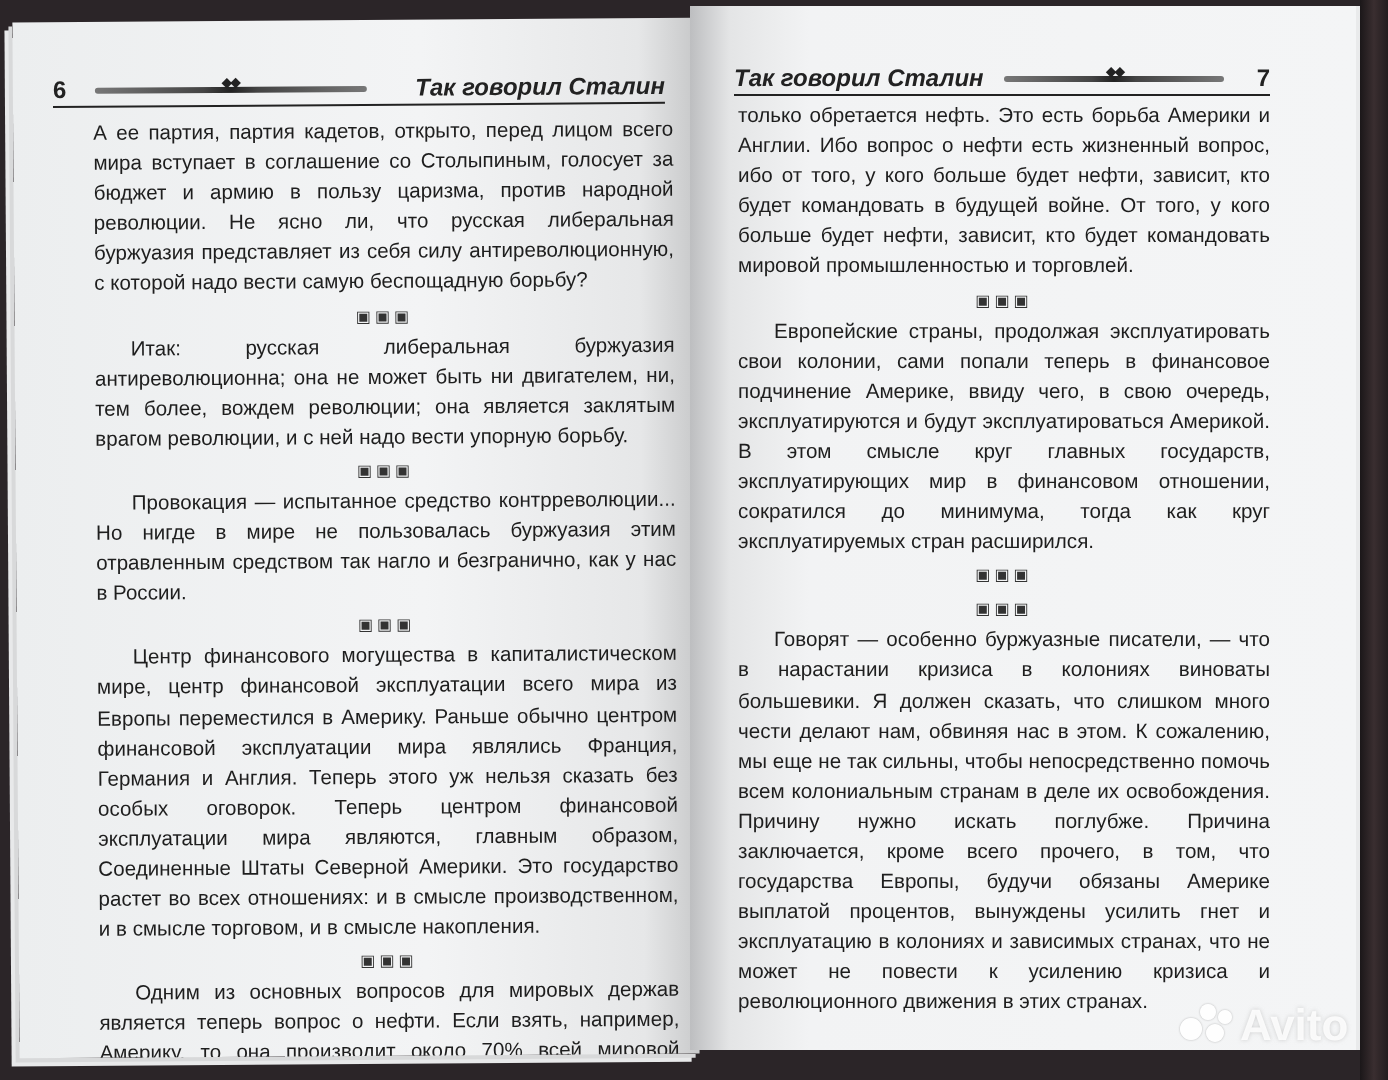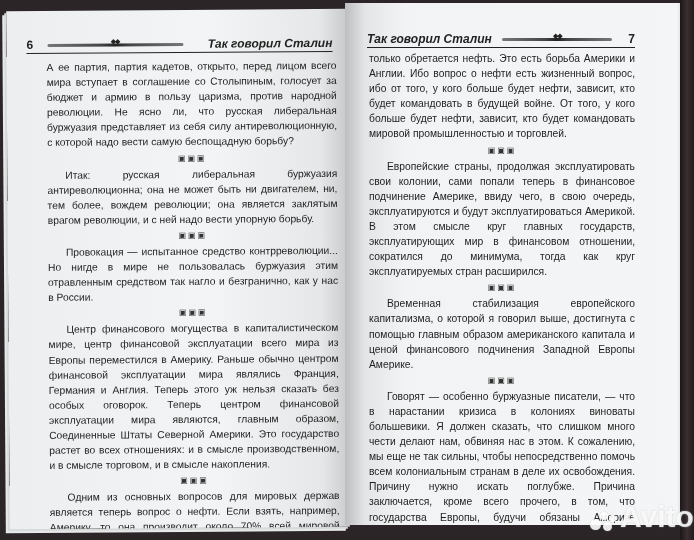--- a/index.html
+++ b/index.html
@@ -45,22 +45,22 @@
     position:absolute; font-size:10.3px; line-height:15.1px; color:#1e1e1e;
     text-align:justify;
   }
   .text-block p { margin:0; text-indent:18px; }
   .text-block p.noindent { text-indent:0; }
   .sep {
     text-align:center; font-size:8px; letter-spacing:2px; color:#333;
     height:17px; line-height:17px;
   }
   .watermark {
-    position:absolute; left:590px; top:500px; display:flex; align-items:flex-end;
-    color:rgba(255,255,255,0.85); font-size:30px; font-weight:bold;
+    position:absolute; left:590px; top:500px; display:flex; align-items:center;
+    color:rgba(255,255,255,0.85); font-size:22px; font-weight:bold;
     text-shadow:0 0 2px rgba(180,180,180,0.6);
   }
   .wm-dots { position:relative; width:28px; height:22px; margin-right:2px; }
   .wm-dots span { position:absolute; border-radius:50%; background:rgba(255,255,255,0.9); box-shadow:0 0 1px #aaa; }
 </style>
 </head>
 <body>
 
 <div class="page page-left">
   <div class="header" style="left:20px; width:306px; top:26px;">
@@ -89,21 +89,20 @@
     <span style="flex:1"></span>
     <span class="ornament" style="width:110px; margin-right:16px;"></span>
     <span class="page-num">7</span>
   </div>
 
   <div class="text-block" style="left:24px; top:48px; width:266px;">
     <p class="noindent">только обретается нефть. Это есть борьба Америки и Англии. Ибо вопрос о нефти есть жизненный вопрос, ибо от того, у кого больше будет нефти, зависит, кто будет командовать в будущей войне. От того, у кого больше будет нефти, зависит, кто будет командовать мировой промышленностью и торговлей.</p>
     <div class="sep">▣▣▣</div>
     <p>Европейские страны, продолжая эксплуатировать свои колонии, сами попали теперь в финансовое подчинение Америке, ввиду чего, в свою очередь, эксплуатируются и будут эксплуатироваться Америкой. В этом смысле круг главных государств, эксплуатирующих мир в финансовом отношении, сократился до минимума, тогда как круг эксплуатируемых стран расширился.</p>
     <div class="sep">▣▣▣</div>
-    <p>Временная стабилизация европейского капитализма, о которой я говорил выше, достигнута с помощью главным образом американского капитала и ценой финансового подчинения Западной Европы Америке.</p>
     <div class="sep">▣▣▣</div>
     <p>Говорят — особенно буржуазные писатели, — что в нарастании кризиса в колониях виноваты большевики. Я должен сказать, что слишком много чести делают нам, обвиняя нас в этом. К сожалению, мы еще не так сильны, чтобы непосредственно помочь всем колониальным странам в деле их освобождения. Причину нужно искать поглубже. Причина заключается, кроме всего прочего, в том, что государства Европы, будучи обязаны Америке выплатой процентов, вынуждены усилить гнет и эксплуатацию в колониях и зависимых странах, что не может не повести к усилению кризиса и революционного движения в этих странах.</p>
 
   </div>
 </div>
 
 <div class="right-frame"></div>
 
 <div class="watermark">
   <div class="wm-dots">

